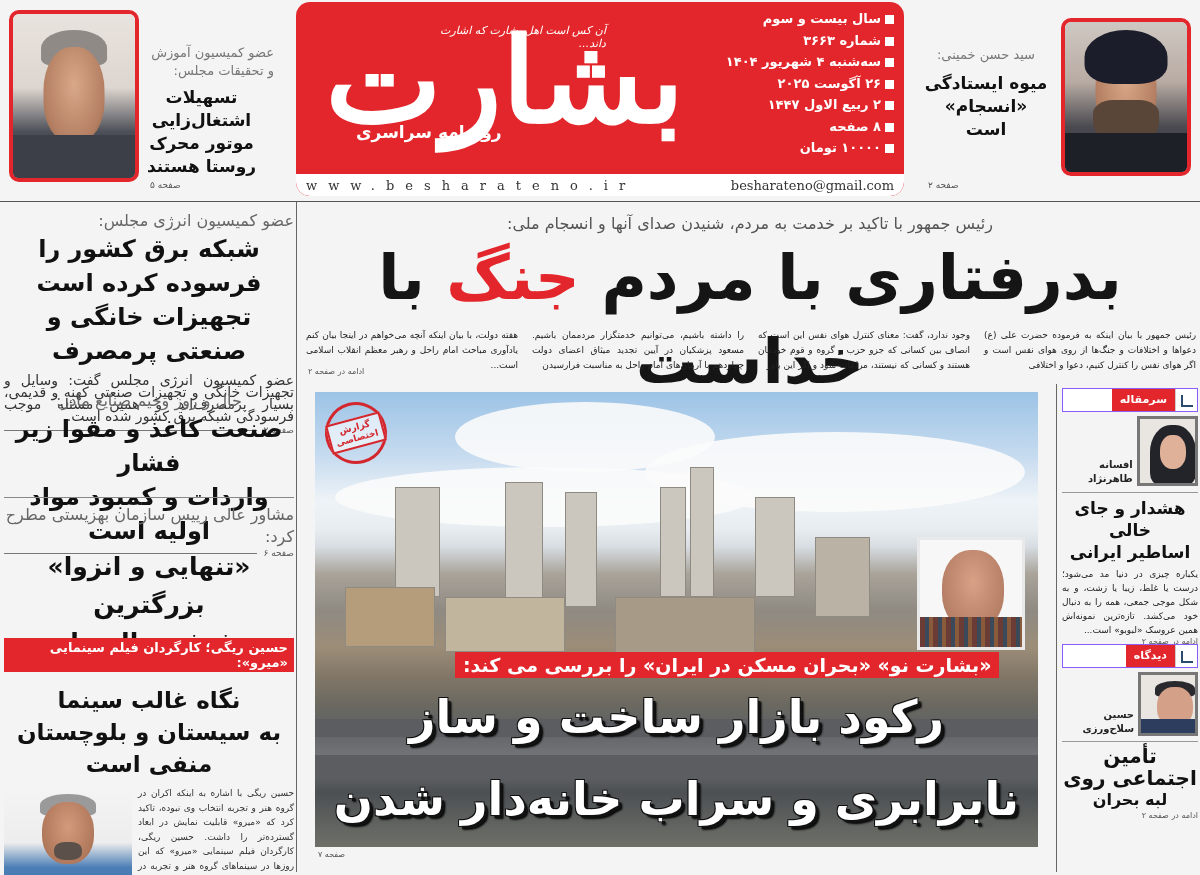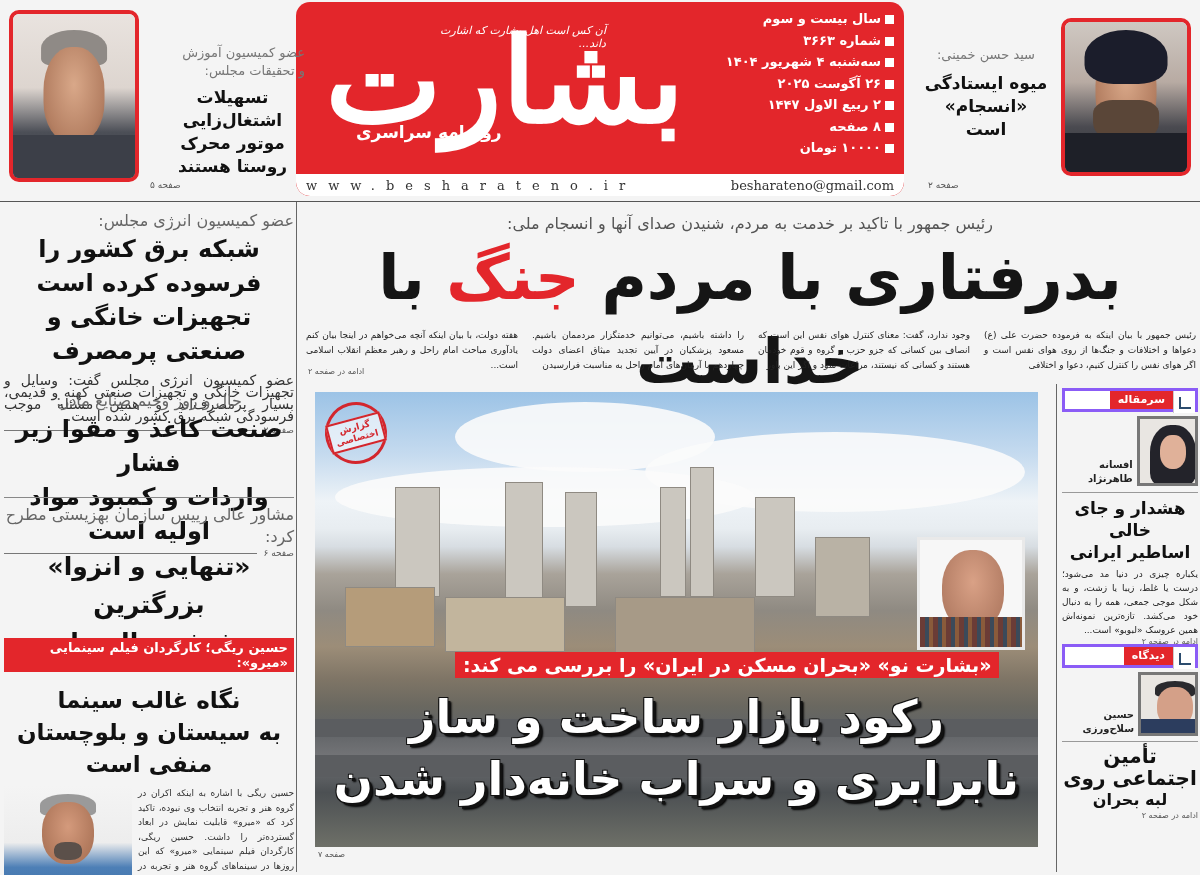--- a/index.html
+++ b/index.html
@@ -146,21 +146,21 @@
   .photo-head {
     position: absolute; left: 0; right: 0; text-align: center; color: #fff;
     font-size: 46px; font-weight: bold; letter-spacing: -1px;
     text-shadow: 3px 3px 0 #111, -1px -1px 0 #111, 1px -1px 0 #111, -1px 1px 0 #111, 4px 4px 2px #000;
   }
   .photo-ref { left: 318px; top: 850px; font-size: 8px; color: #555; }
 
   
   .rc { left: 1062px; width: 136px; }
   .col-tab {
-    height: 24px; border: 3px solid #8b5cf6; display: flex; justify-content: flex-start;
+    height: 24px; border: 1px solid #8b5cf6; display: flex; justify-content: flex-start;
     background: #fff;
   }
   .col-tab .tab-label {
     background: #e3262b; color: #fff; font-size: 11px; font-weight: bold;
     padding: 0 8px; line-height: 22px; display: flex; align-items: center; gap: 4px;
   }
   .col-tab .tab-icon { width: 22px; height: 22px; background: #fff; border-left: 1px solid #ccc; position: relative; }
   .col-tab .tab-icon::after {
     content: ""; position: absolute; left: 5px; top: 6px; width: 10px; height: 10px;
     border-left: 2px solid #2b4c6e; border-bottom: 2px solid #2b4c6e;
@@ -211,21 +211,21 @@
 </div>
 <div class="abs pageref" style="left:928px; top:180px;">صفحه ۲</div>
 
 <div class="abs topbox-photo" style="left:9px; top:10px; width:130px; height:172px;">
   <div class="portrait" style="background:linear-gradient(180deg,#e9e3df 0%,#ddd5cf 45%,#4c4f57 72%,#3a3d45 100%);">
     <div class="hair"></div>
       <div class="head" style="top:20%;"></div>
       <div class="robe" style="background:#3c3f48;"></div>
   </div>
 </div>
-<div class="abs" style="left:160px; top:44px; width:145px;">
+<div class="abs" style="left:129px; top:44px; width:145px;">
   <div class="kicker" style="text-align:right;">عضو کمیسیون آموزش</div>
   <div class="kicker" style="text-align:right;">و تحقیقات مجلس:</div>
   <div style="height:6px"></div>
   <div class="side-head">تسهیلات اشتغال‌زایی</div>
   <div class="side-head">موتور محرک</div>
   <div class="side-head">روستا هستند</div>
 </div>
 <div class="abs pageref" style="left:150px; top:180px;">صفحه ۵</div>
 
 <div class="abs hr" style="left:0; top:201px; width:1200px; background:#555;"></div>
@@ -313,21 +313,21 @@
     <span>گزارش اختصاصی</span>
   </div>
 
   <div class="inset">
     <div class="face"></div>
     <div class="shirt"></div>
   </div>
 
   <div class="photo-kicker">«بشارت نو» «بحران مسکن در ایران» را بررسی می کند:</div>
   <div class="photo-head" style="top:298px;">رکود بازار ساخت و ساز</div>
-  <div class="photo-head" style="top:360px;">نابرابری و سراب خانه‌دار شدن</div>
+  <div class="photo-head" style="top:380px;">نابرابری و سراب خانه‌دار شدن</div>
 </div>
 <div class="abs photo-ref">صفحه ۷</div>
 
 <div class="abs rc" style="top:388px;">
   <div class="col-tab">
     <div class="tab-icon"></div>
     <div class="tab-label">سرمقاله</div>
   </div>
   <div style="display:flex; align-items:flex-end; gap:4px; margin-top:4px;">
     <div class="author-photo">

